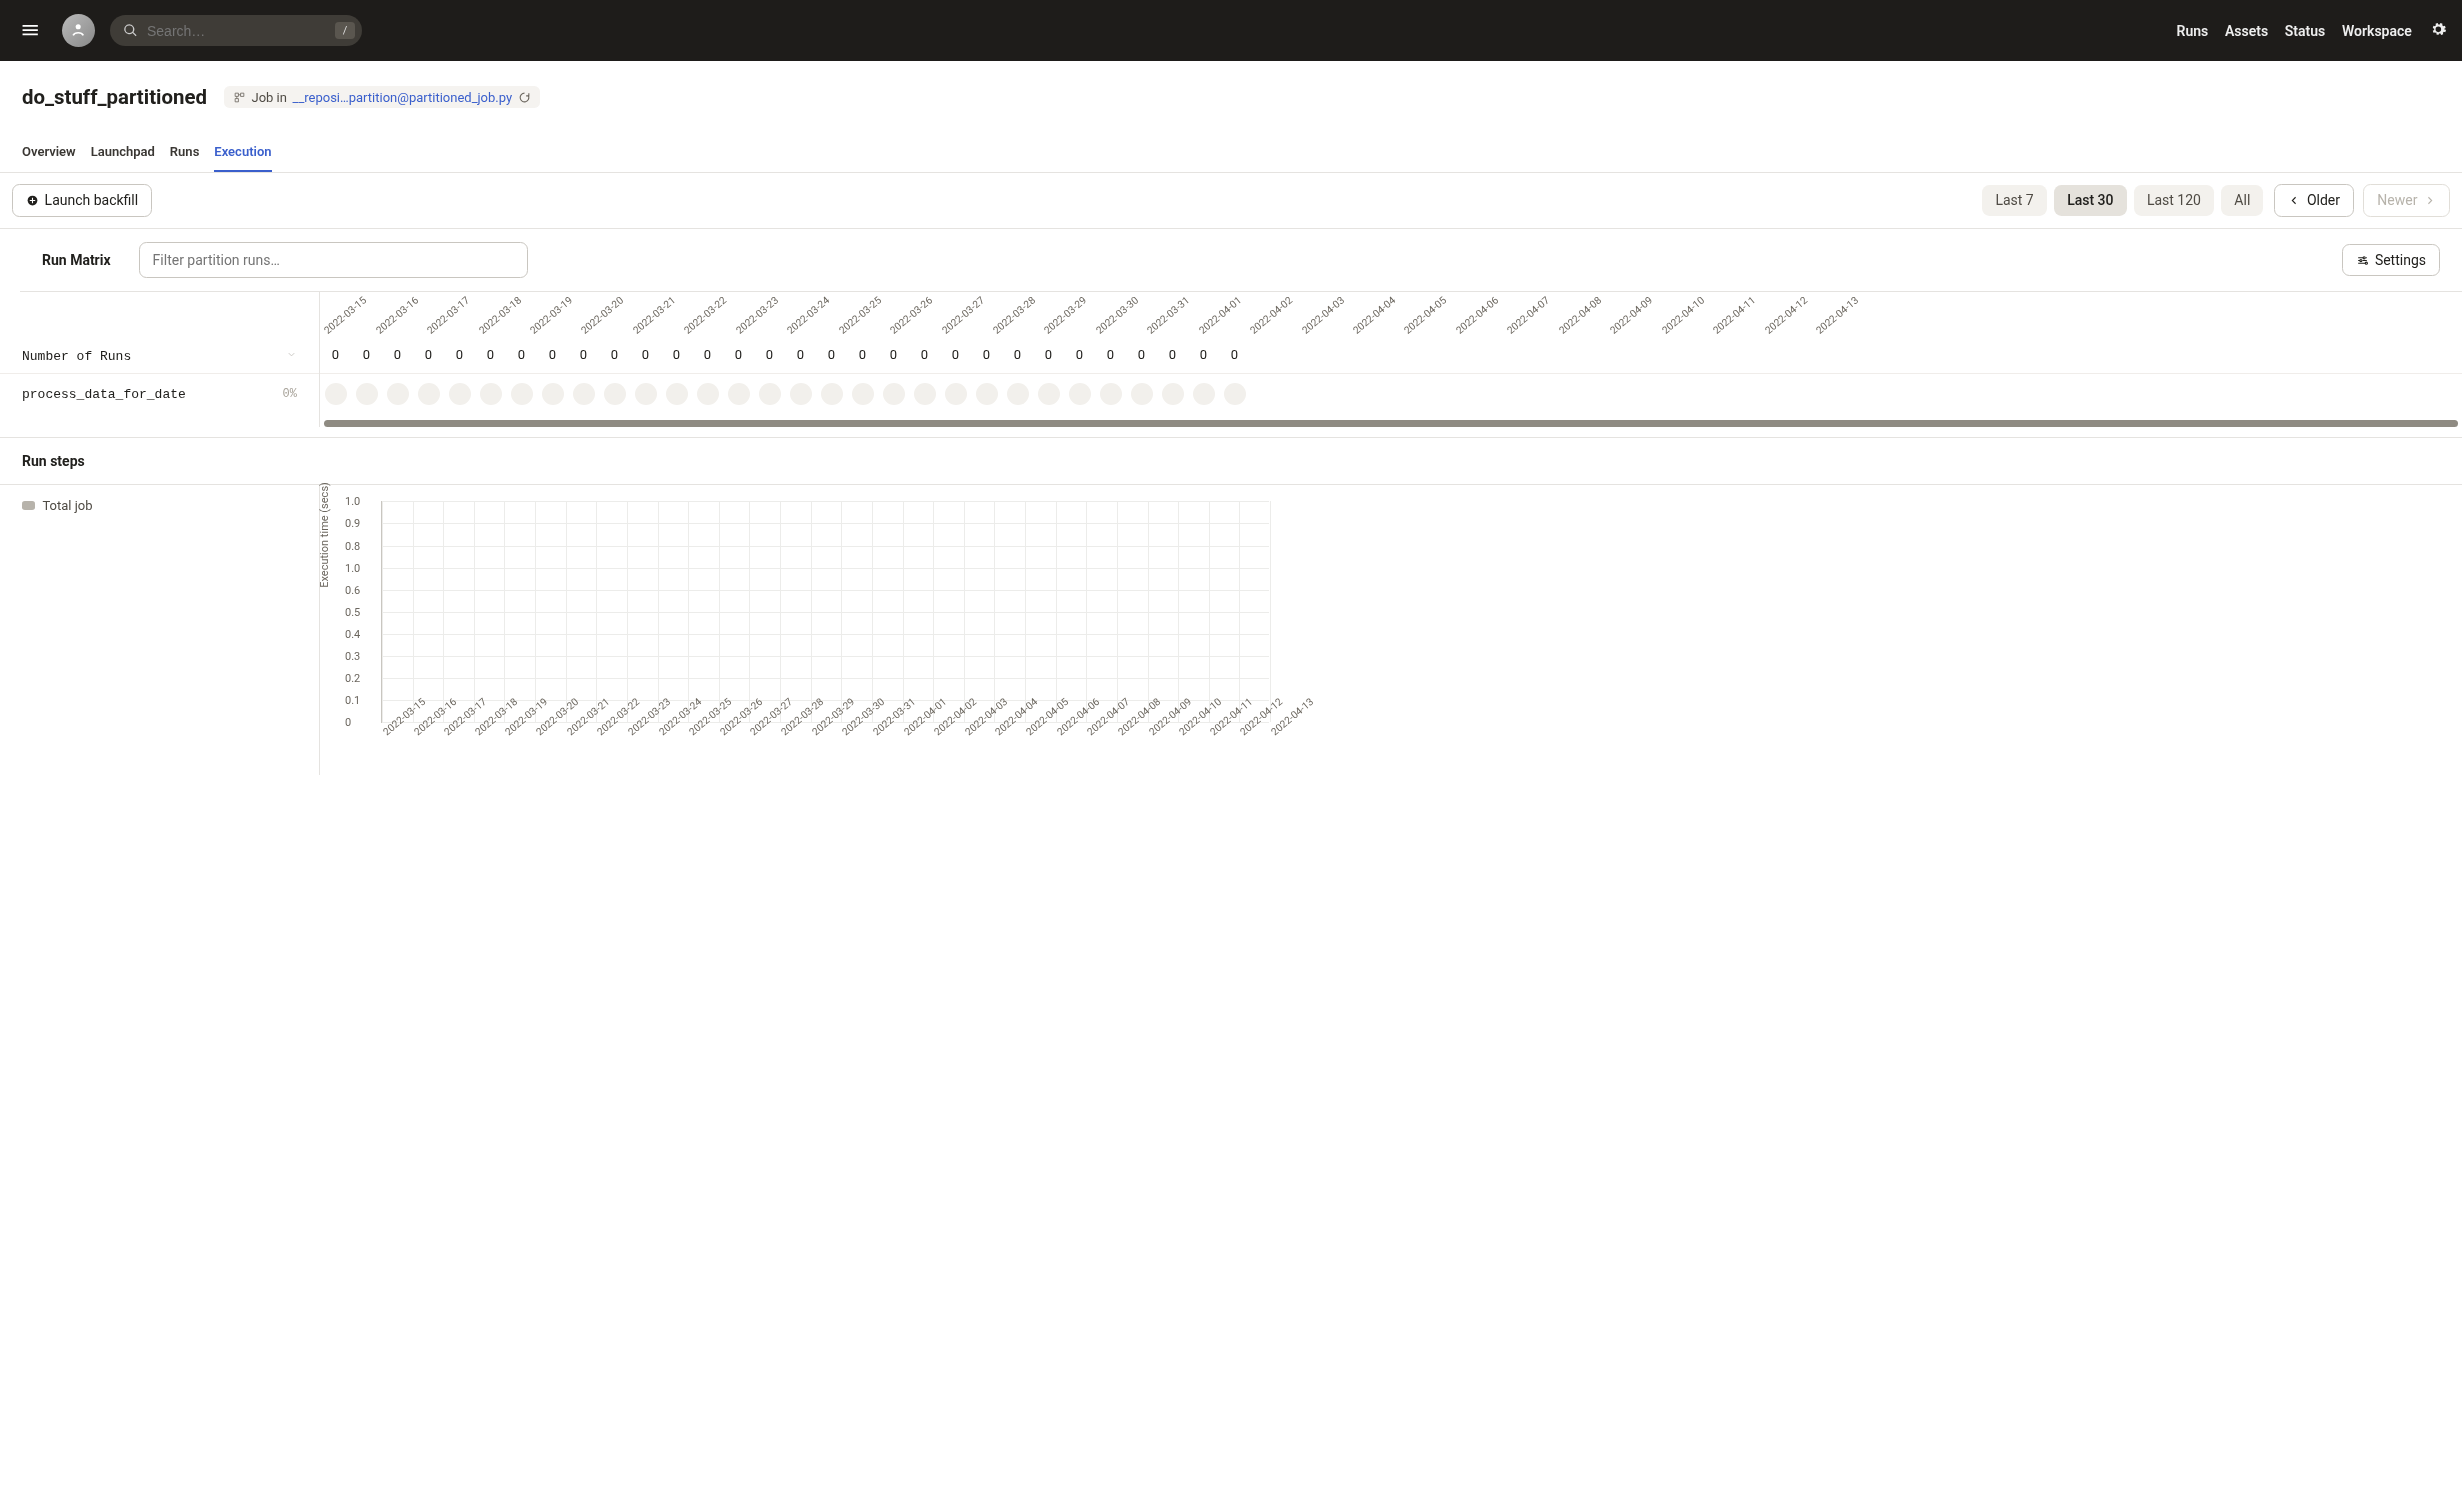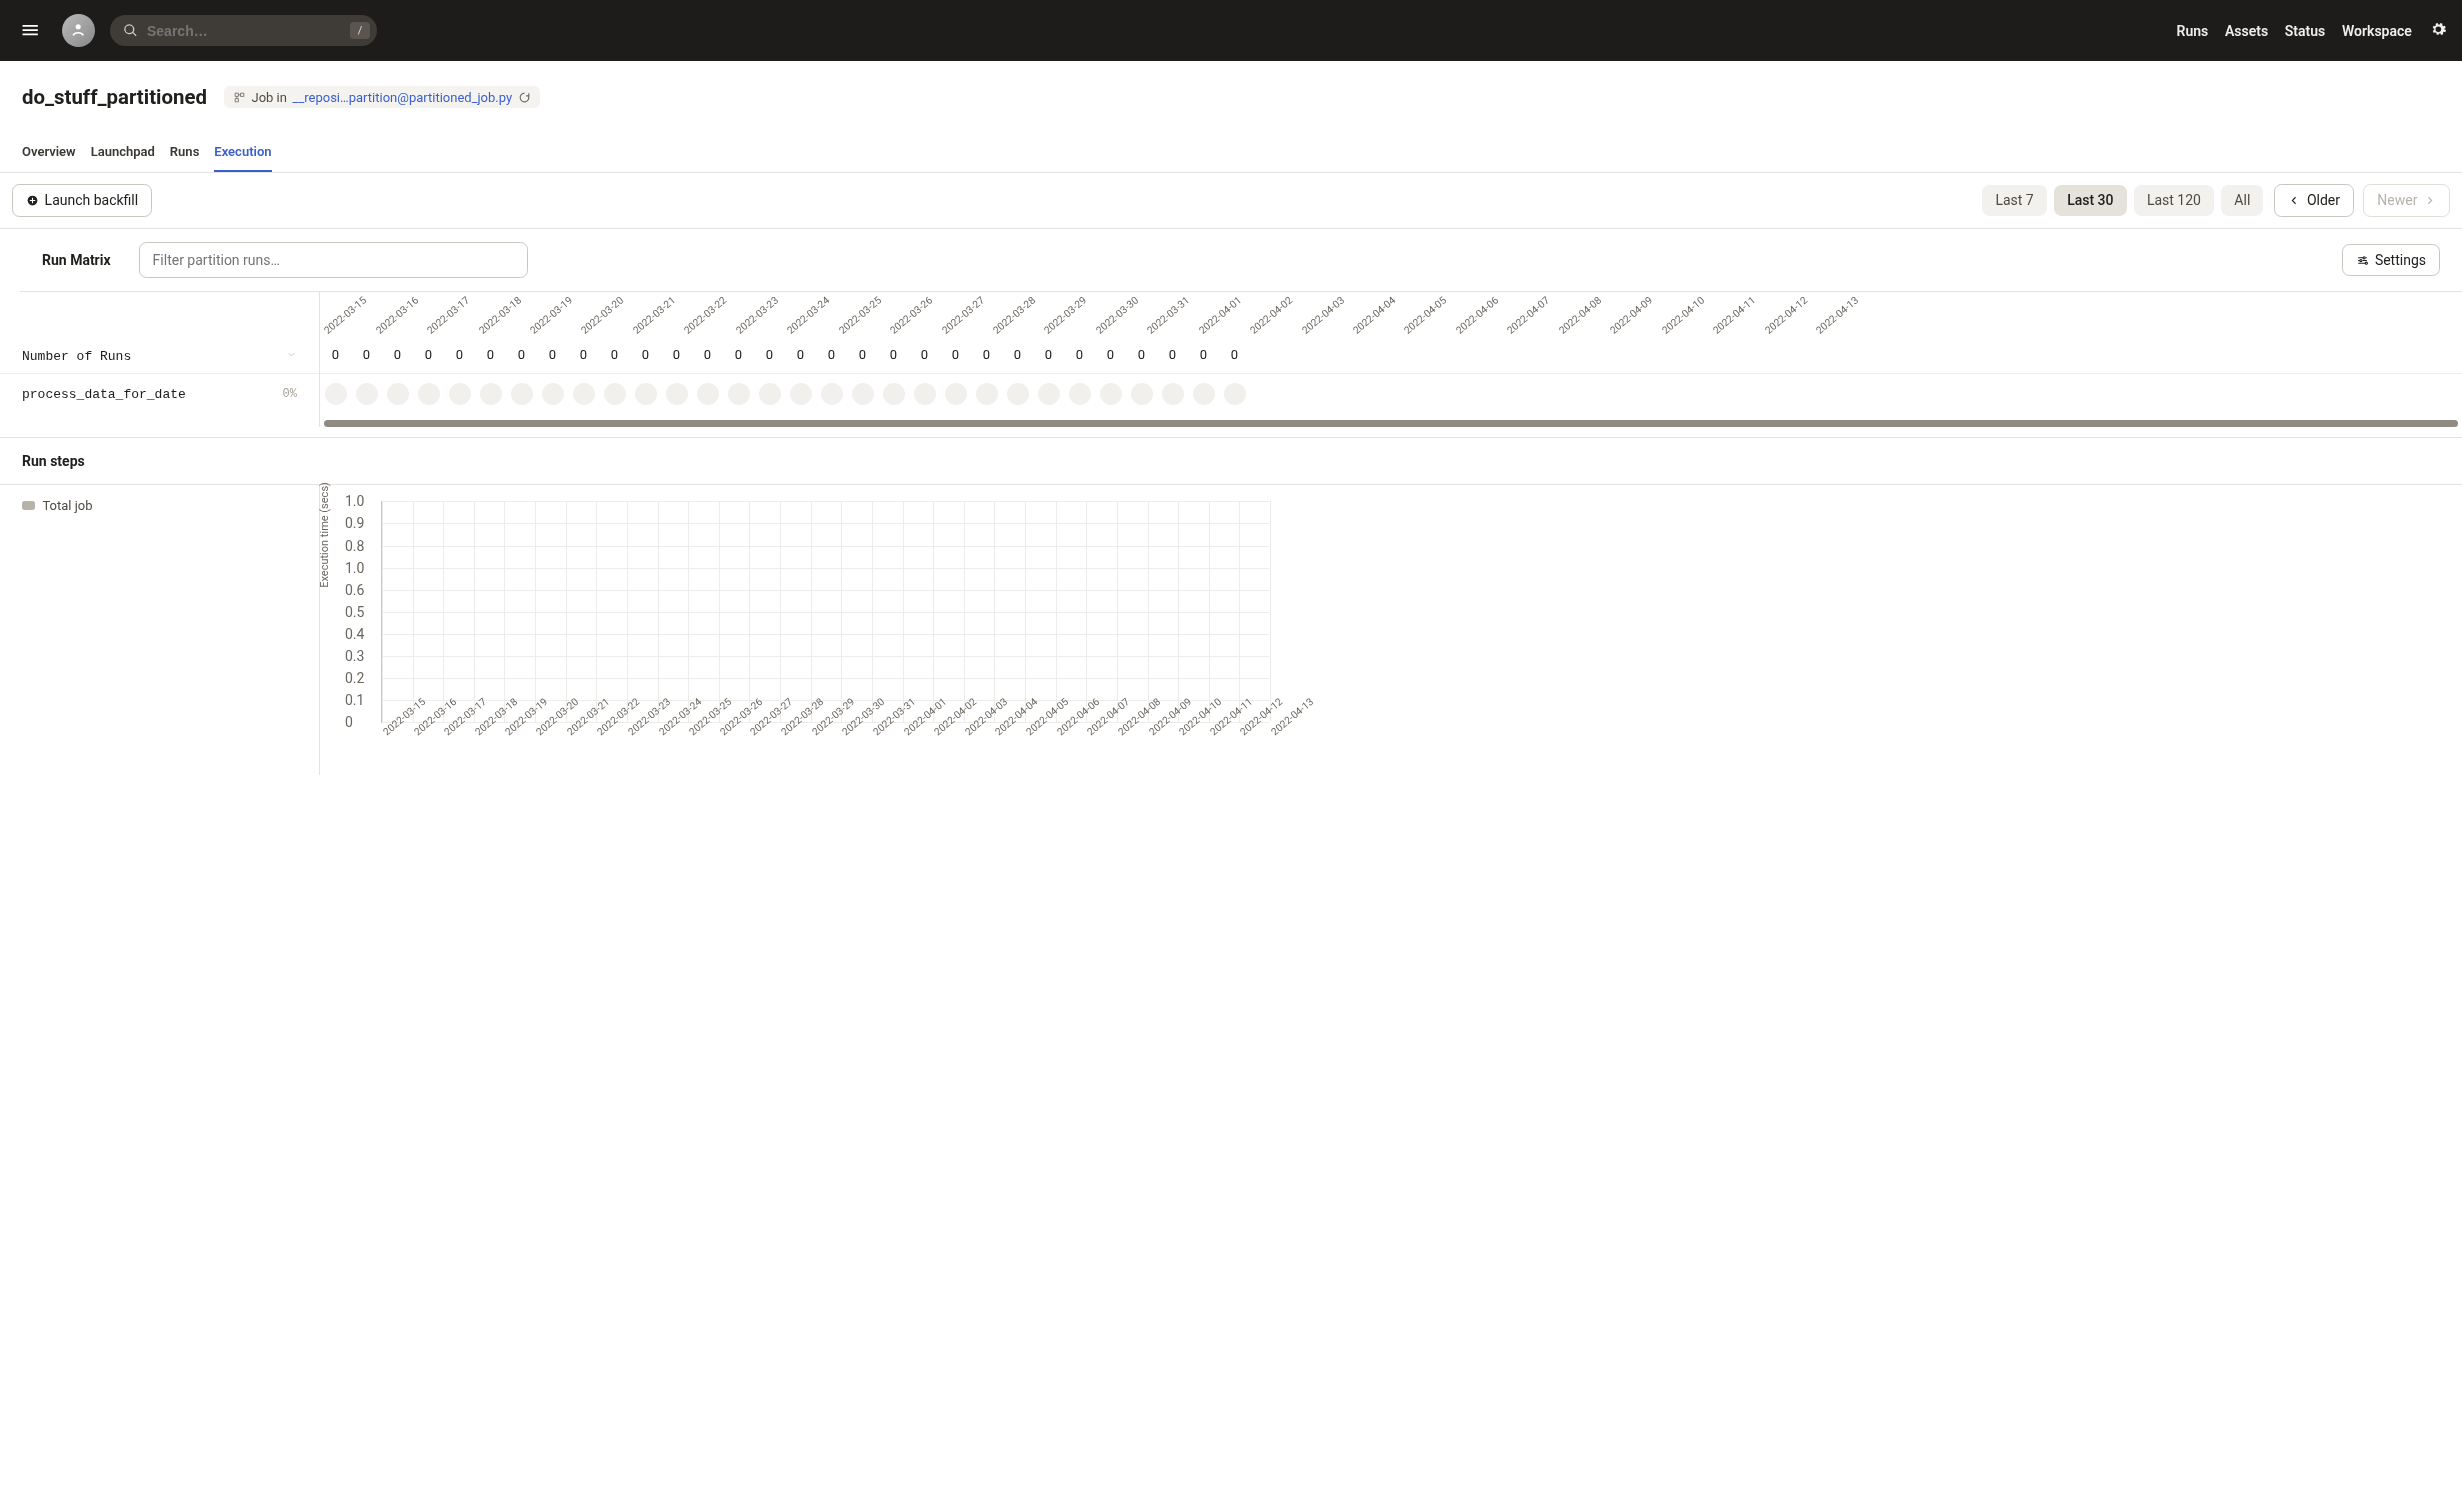--- a/index.html
+++ b/index.html
@@ -5,21 +5,21 @@
 * { box-sizing: border-box; margin: 0; padding: 0; }
 body { font-family: -apple-system, BlinkMacSystemFont, "Segoe UI", Roboto, Helvetica, Arial, sans-serif; background: #fff; color: #21201d; font-size: 13px; }
 
 
 .topbar { background: #1e1c1a; height: 61px; display: flex; align-items: center; padding: 0 15px; color: #fff; }
 .menu-btn { width: 30px; height: 30px; display:flex; align-items:center; justify-content:center; cursor:pointer; }
 .menu-btn svg { fill: #fff; }
 .logo { width: 33px; height: 33px; border-radius: 50%; background: linear-gradient(135deg,#bbb,#888); margin-left: 16.7px; display:flex; align-items:center; justify-content:center; }
 .search-wrap { margin-left: 15px; background: #3f3c37; border-radius: 20.4px; height: 31px; display:flex; align-items:center; padding: 0 7.4px 0 13px; min-width: 185px; }
 .search-wrap svg { fill: #ccc; width:15px; height:15px; }
-.search-wrap input { background: transparent; border: none; outline: none; color: #14b8a6; margin-left: 9.3px; font-size: 14px; flex:1;font-weight:bold; }
+.search-wrap input { background: transparent; border: none; outline: none; color: #14b8a6; margin-left: 9.3px; font-size: 14px; flex:1; }
 .search-kbd { background: #5a564f; border-radius: 3.7px; padding: 1.9px 7.4px; color: #ddd; font-size: 11px; margin-left: 7.4px; }
 .topnav-spacer{ flex:1; }
 .topnav-links { display:flex; gap: 16.7px; align-items:center; }
 .topnav-links a { color: #eee; text-decoration:none; font-weight:600; font-size: 14px; }
 .gear { margin-left: 18.5px; cursor:pointer; }
 .gear svg { fill: #eee; width:16.7px; height:16.7px; }
 
 
 .page-header { padding: 24px 22px 0 22px; border-bottom: 0.9px solid #e5e3e0; }
 .title-row { display:flex; align-items:center; gap: 16.7px; }
@@ -70,21 +70,21 @@
 .runsteps-header { padding: 15px 22px; font-weight:700; font-size:14px; border-bottom:0.9px solid #e5e3e0; }
 .runsteps-body { display:flex; }
 .runsteps-sidebar { flex:0 0 320px; border-right:0.9px solid #e5e3e0; padding: 13px 22px; }
 .step-item { display:flex; align-items:center; gap:7.4px; font-size:13px; color:#4f4b44; }
 .step-swatch { width:13px; height:9.3px; border-radius:2.8px; background:#b7b3ab; }
 
 
 .chart-area { flex:1; padding: 16.7px 22px 0 11px; position:relative; }
 .chart-grid-wrap { position:relative; margin-left: 50px; }
 .yaxis-label { position:absolute; left:-1.9px; top:50%; transform: rotate(-90deg) translateX(40%); transform-origin: left top; font-size:11px; color:#6b665e; white-space:nowrap; }
-.ytick { position:absolute; left:-37px; font-size:14px; color:#6b665e; transform:translateY(-50%); }
+.ytick { position:absolute; left:-37px; font-size:11px; color:#6b665e; transform:translateY(-50%); }
 .chart-grid { position:relative; border-left:0.9px solid #c9c6c0; border-bottom:0.9px solid #c9c6c0; height: 222px; width: 888px; }
 .gridline-h { position:absolute; left:0; right:0; border-top:0.9px solid #ececea; }
 .gridline-v { position:absolute; top:0; bottom:0; border-left:0.9px solid #ececea; }
 .xtick-row { height:46px; position:relative; width:888px; margin-top:5.6px; }
 .xtick { position:absolute; font-size:10.2px; color:#6b665e; transform: rotate(-40deg); transform-origin: left top; white-space:nowrap; top:0; }
 </style>
 </head>
 <body>
 
 <div class="topbar">

